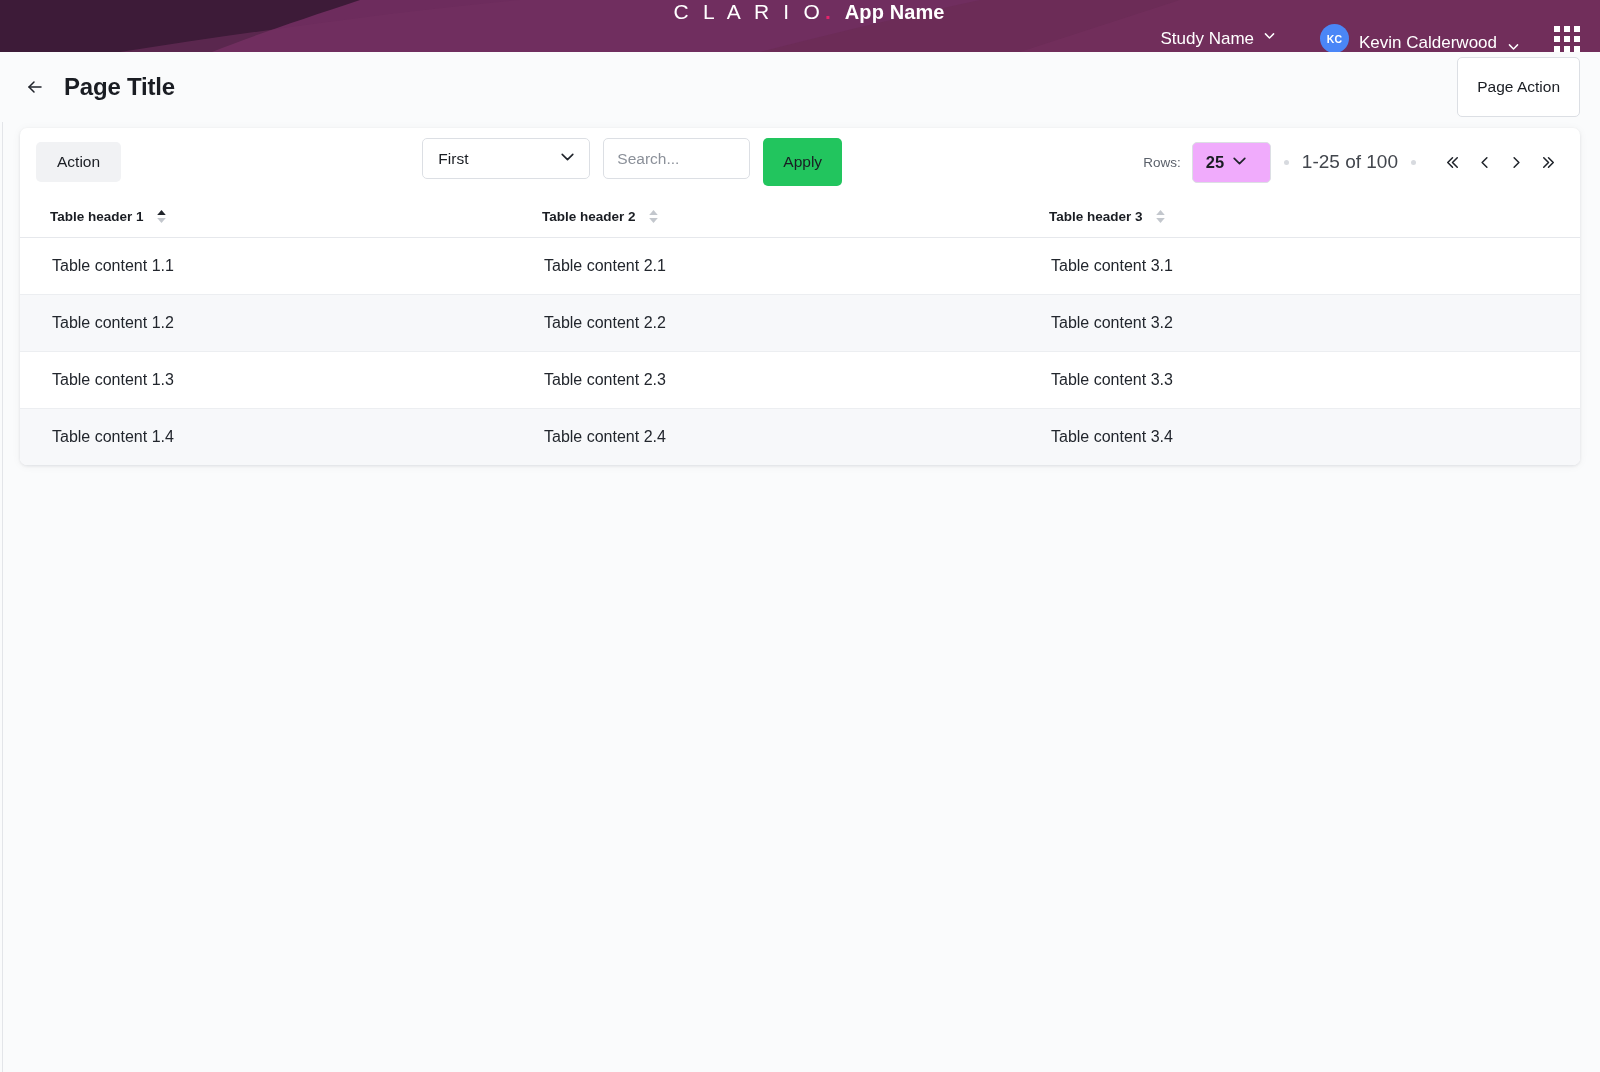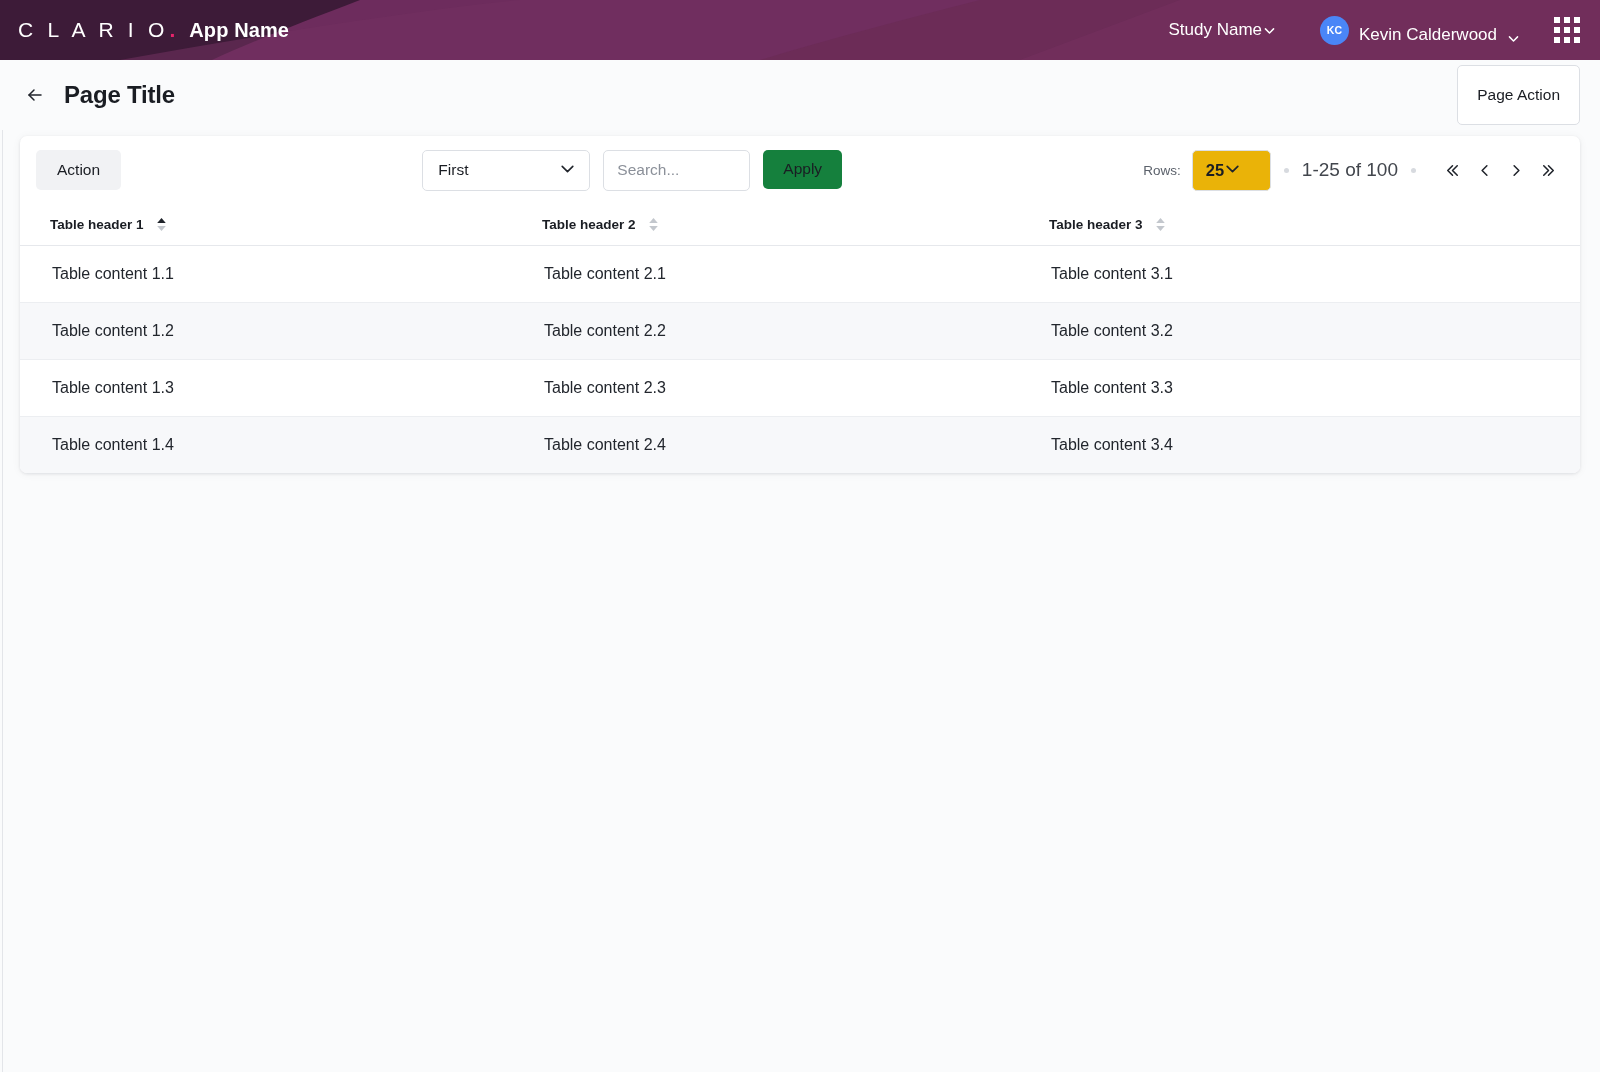--- a/index.html
+++ b/index.html
@@ -18,25 +18,26 @@
     left: 2px;
     top: 68px;
     width: 1px;
     height: 1004px;
     background: #e3e5e9;
   }
 
   
   .top-bar {
     position: relative;
-    height: 60px;
+    height: 52px;
     background: #6d2c5d;
     overflow: hidden;
     display: flex;
     align-items: center;
+    flex-direction: column;
   }
   .deco { position: absolute; top: 0; left: 0; width: 100%; height: 100%; pointer-events: none; }
 
   .brand {
     position: relative;
     z-index: 3;
     display: flex;
     align-items: baseline;
     margin-left: 18px;
   }
@@ -63,22 +64,21 @@
   .top-right {
     position: relative;
     z-index: 3;
     margin-left: auto;
     display: flex;
     align-items: center;
     padding-right: 20px;
   }
   .study-select {
     display: flex;
-    align-items: center;
-    gap: 1px;
+    gap: 9px;
     color: #fff;
     font-size: 17px;
     cursor: pointer;
   }
   .user-menu {
     display: flex;
     align-items: flex-end;
     gap: 10px;
     margin-left: 44px;
     color: #fff;
@@ -197,45 +197,46 @@
     border-radius: 5px;
     background: #fff;
     padding: 0 13px;
     font-size: 15.5px;
     color: #1a1d23;
     font-family: "Liberation Sans", sans-serif;
     outline: none;
   }
   .search-box::placeholder { color: #8b9099; }
   .btn-apply {
-    background: #15803d;
+    background: #22c55e;
     border: none;
     border-radius: 5px;
-    height: 39px;
+    height: 48px;
     padding: 0 20px;
     font-size: 15.5px;
     color: #1a1d23;
     font-family: "Liberation Sans", sans-serif;
     cursor: pointer;
   }
 
   .pager {
     margin-left: auto;
     display: flex;
     align-items: center;
   }
   .rows-label { font-size: 13.5px; color: #5b616b; margin-right: 11px; }
   .rows-select {
     width: 79px;
     height: 41px;
     border: 1px solid #dcdfe4;
     border-radius: 5px;
-    background: #eab308;
-    display: flex;
-    align-items: center;
+    background: #f0abfc;
+    display: flex;
+    align-items: center;
+    justify-content: space-between;
     padding: 0 22px 0 13px;
     font-size: 16.5px;
     font-weight: 700;
     color: #1a1d23;
     cursor: pointer;
   }
   .sep-dot {
     width: 5px; height: 5px; border-radius: 50%;
     background: #d7dadf;
     margin: 0 13px;

